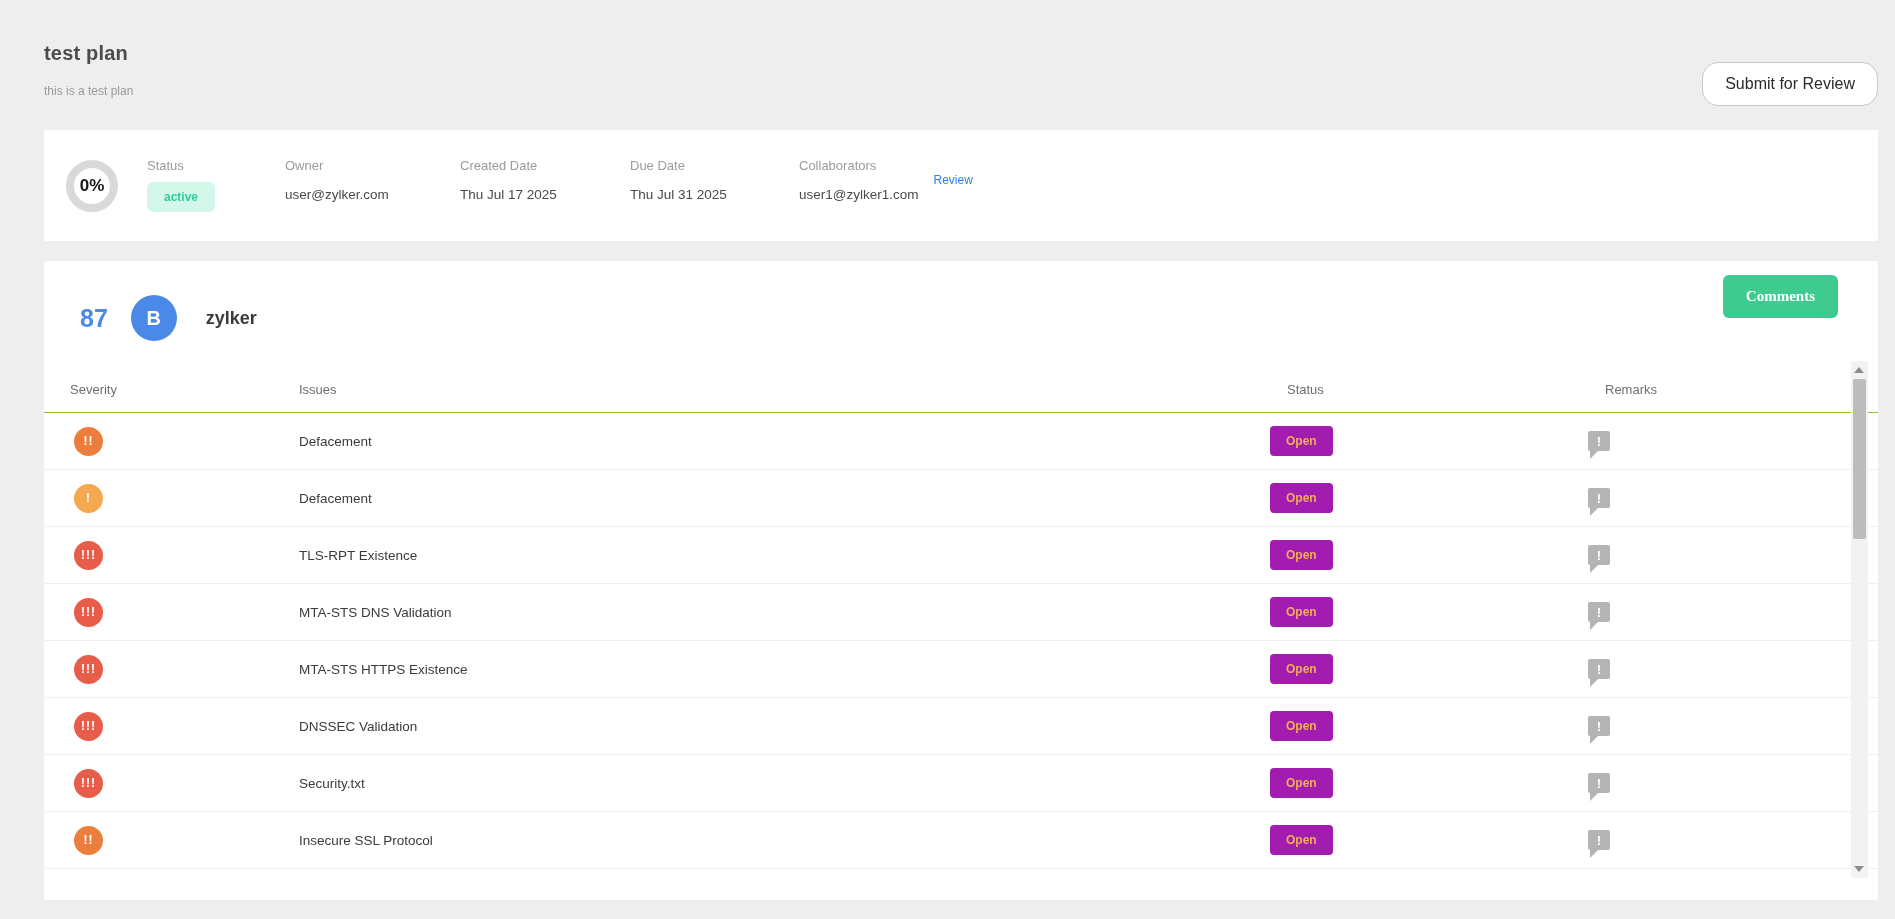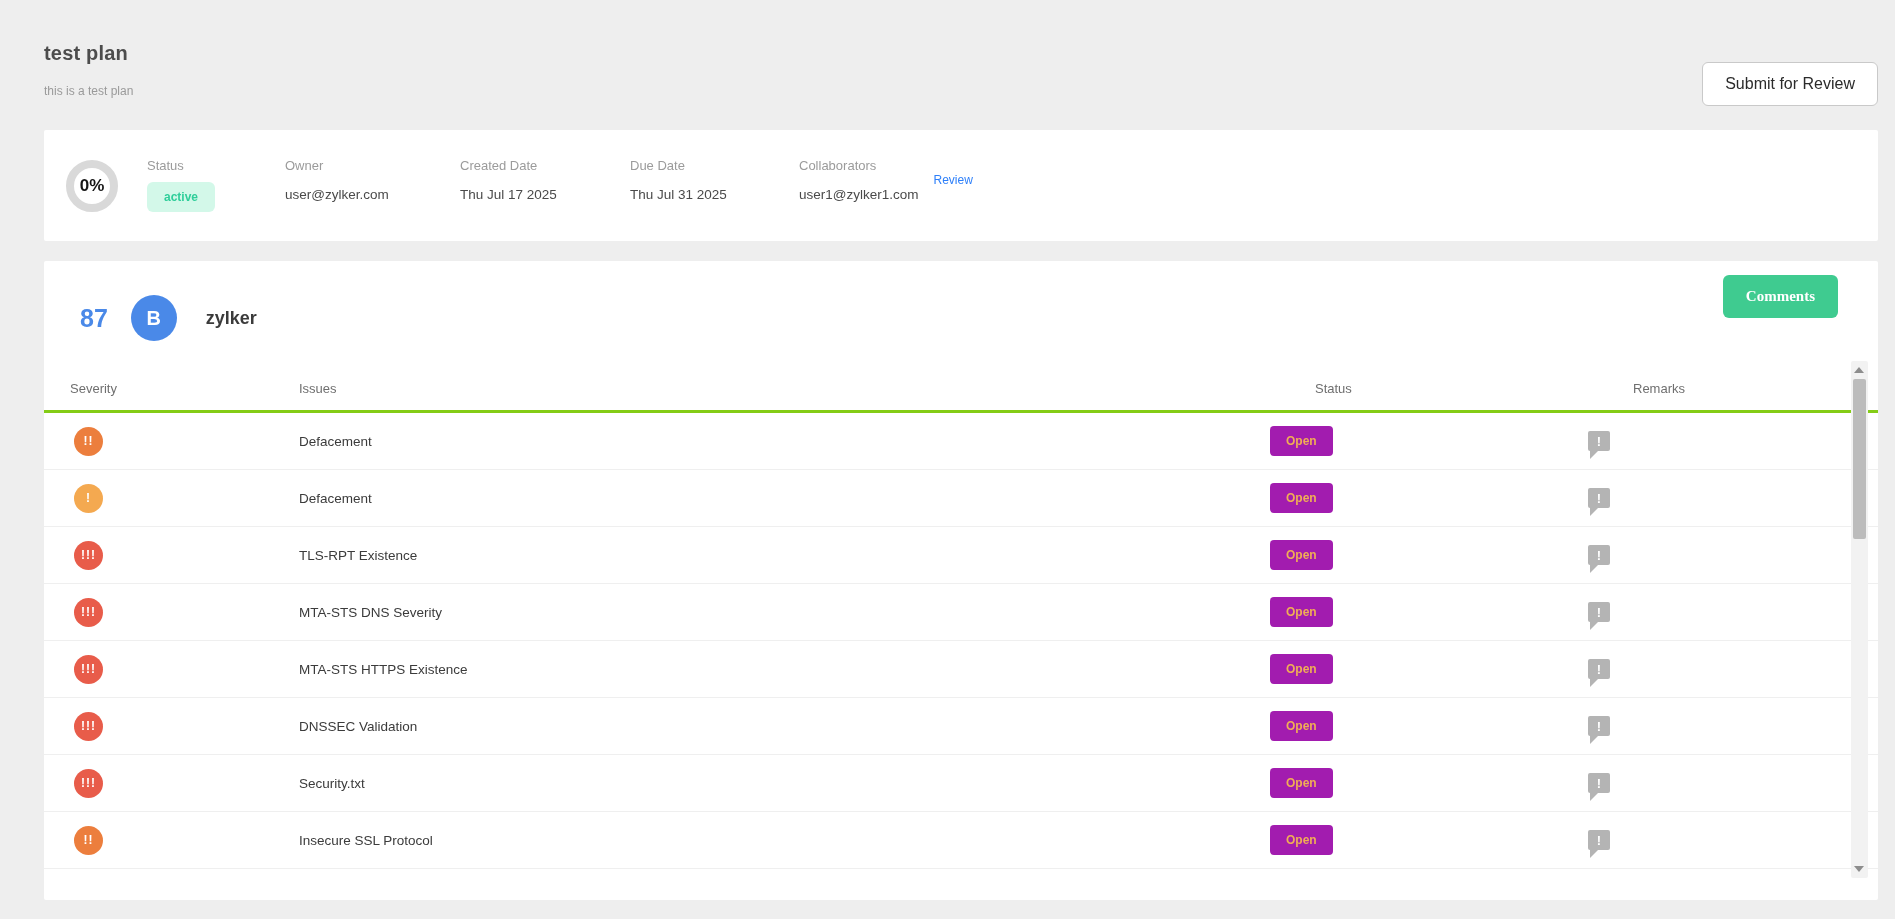--- a/index.html
+++ b/index.html
@@ -9,21 +9,21 @@
     font-family:"Liberation Sans", sans-serif;
     color:#4a4a4a;
     overflow:hidden;
   }
 
   
   .page-header { display:flex; justify-content:space-between; align-items:flex-start; padding:42px 17px 24px 44px; }
   .page-title { font-size:20px; font-weight:bold; color:#4c4c4c; letter-spacing:0.2px; }
   .page-subtitle { font-size:12px; color:#9a9a9a; margin-top:19px; }
   .submit-btn {
-    margin-top:20px; background:#ffffff; border:1px solid #c9c9c9; border-radius:6px;
+    margin-top:20px; background:#ffffff; border:1px solid #c9c9c9; border-radius:16px;
     padding:12px 22px; font-size:16px; color:#2b2b2b; cursor:pointer;
     font-family:"Liberation Sans", sans-serif;
   }
 
   
   .summary-card {
     margin:0 17px 20px 44px; background:#ffffff; border-radius:2px;
     height:111px; display:flex; align-items:center; padding-left:22px;
   }
   .progress-circle {
@@ -59,21 +59,21 @@
   .target-name { margin-left:29px; font-size:18px; font-weight:bold; color:#3b3b3b; }
   .comments-btn {
     margin-left:auto; background:#3fcb90; color:#ffffff; border:none; border-radius:6px;
     padding:13px 23px; font-size:15px; font-weight:bold; cursor:pointer;
     font-family:Liberation Serif, serif;
   }
 
   
   .thead {
     display:flex; align-items:center; height:46px; margin-top:26px;
-    border-bottom:3px solid #84cc16; color:#6f6f6f; font-size:13px; padding-right:32px;
+    border-bottom:1px solid #84cc16; color:#6f6f6f; font-size:13px; padding-right:60px;
   }
   .c-sev { width:255px; padding-left:26px; flex:none; }
   .c-issue { flex:1; }
   .c-status { width:318px; flex:none; }
   .c-remarks { width:230px; flex:none; }
   .h-pad { padding-left:17px; }
 
   .trow {
     display:flex; align-items:center; height:57px;
     border-bottom:1px solid #efefef; padding-right:60px; cursor:pointer;
@@ -219,21 +219,21 @@
         <div class="c-remarks">
           <span class="remark-icon">!</span>
         </div>
       </div>
 
       <div class="trow">
         <div class="c-sev">
           <span class="sev-icon sev-critical">!!!</span>
         </div>
         <div class="c-issue">
-          <span class="issue-name">MTA-STS DNS Severity</span>
+          <span class="issue-name">MTA-STS DNS Validation</span>
         </div>
         <div class="c-status">
           <span class="status-open">Open</span>
         </div>
         <div class="c-remarks">
           <span class="remark-icon">!</span>
         </div>
       </div>
 
       <div class="trow">

